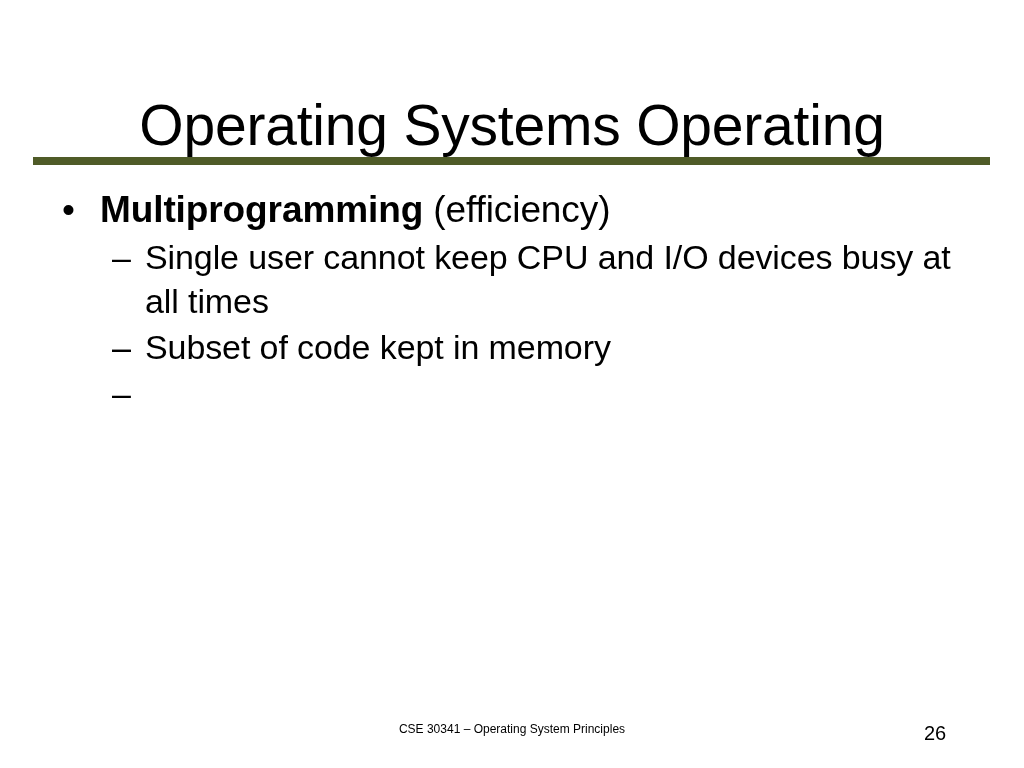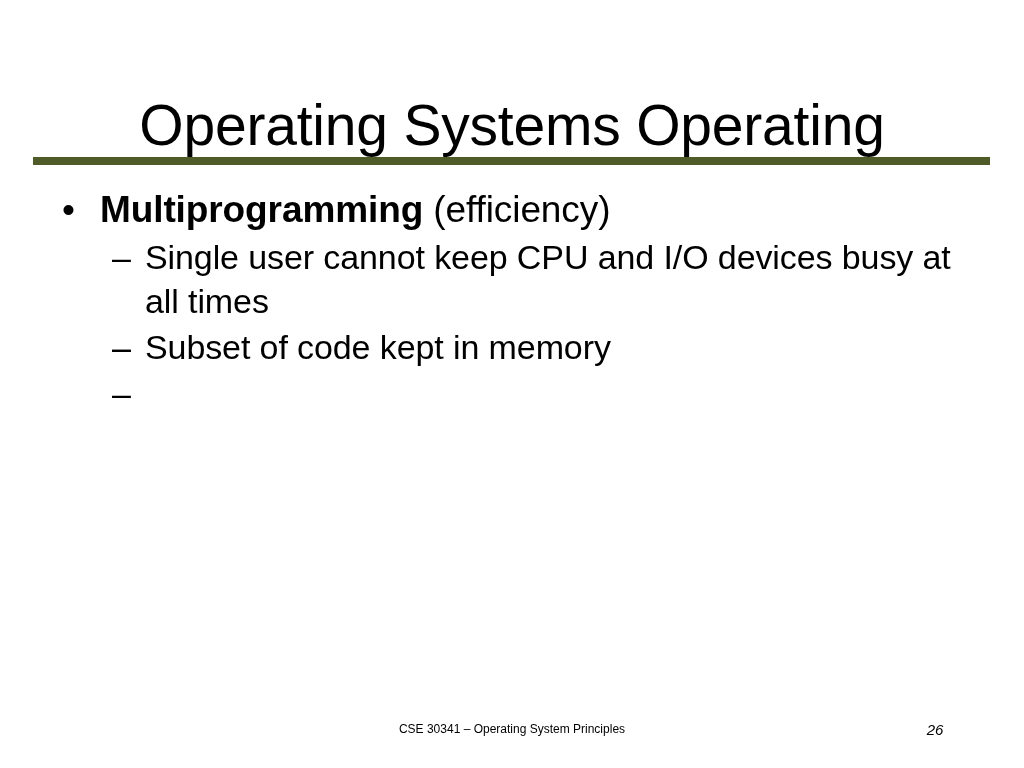--- a/index.html
+++ b/index.html
@@ -107,24 +107,23 @@
     font-size: 12px;
     color: #000000;
     line-height: 1.2;
   }
   .page-number {
     position: absolute;
     left: 905px;
     top: 721px;
     width: 60px;
     text-align: center;
-    font-size: 15px;
+    font-size: 20px;
     color: #000000;
     line-height: 1.2;
-    font-style: italic;
   }
 </style>
 </head>
 <body>
 
 <div class="slide">
 
   <h1 class="slide-title">Operating Systems Operating</h1>
 
   <div class="title-rule"></div>

